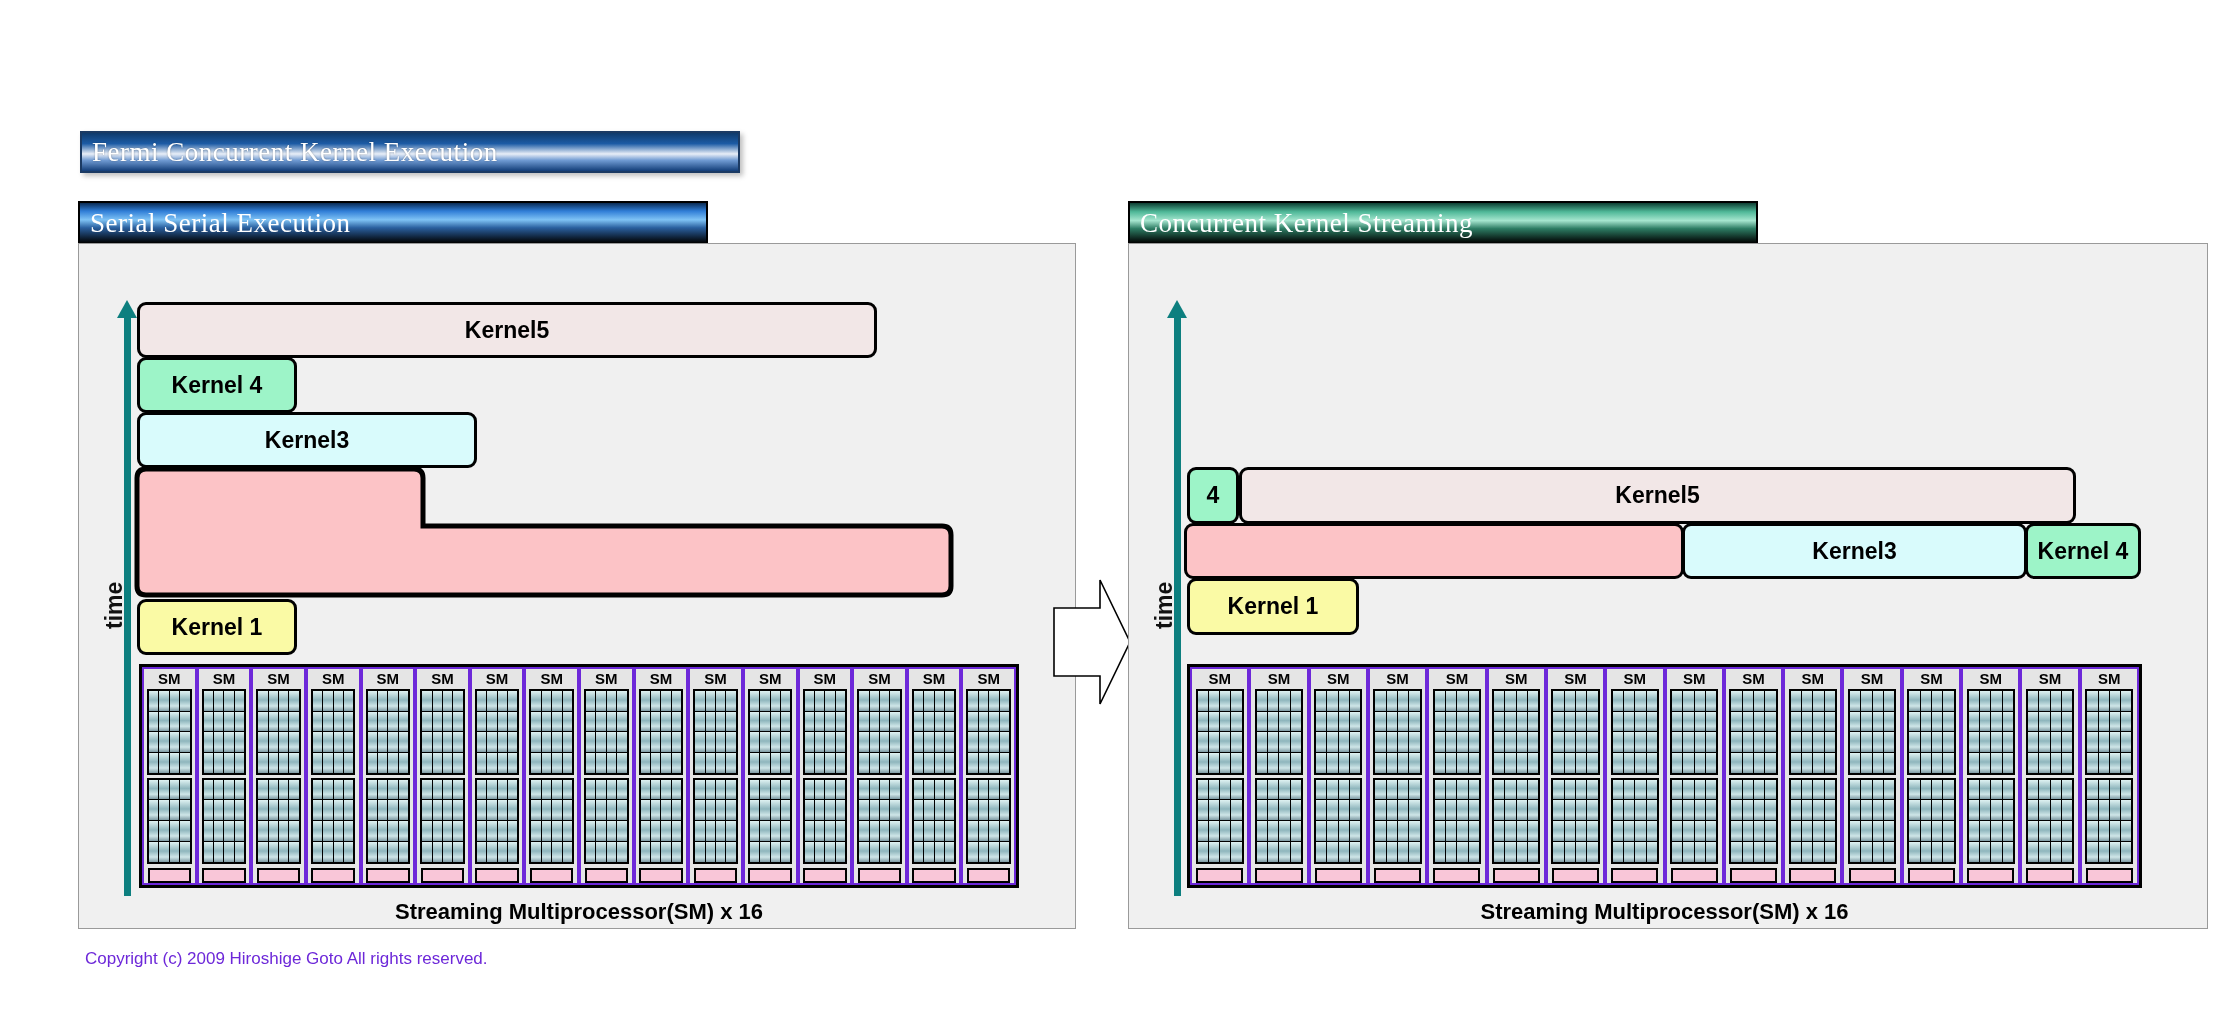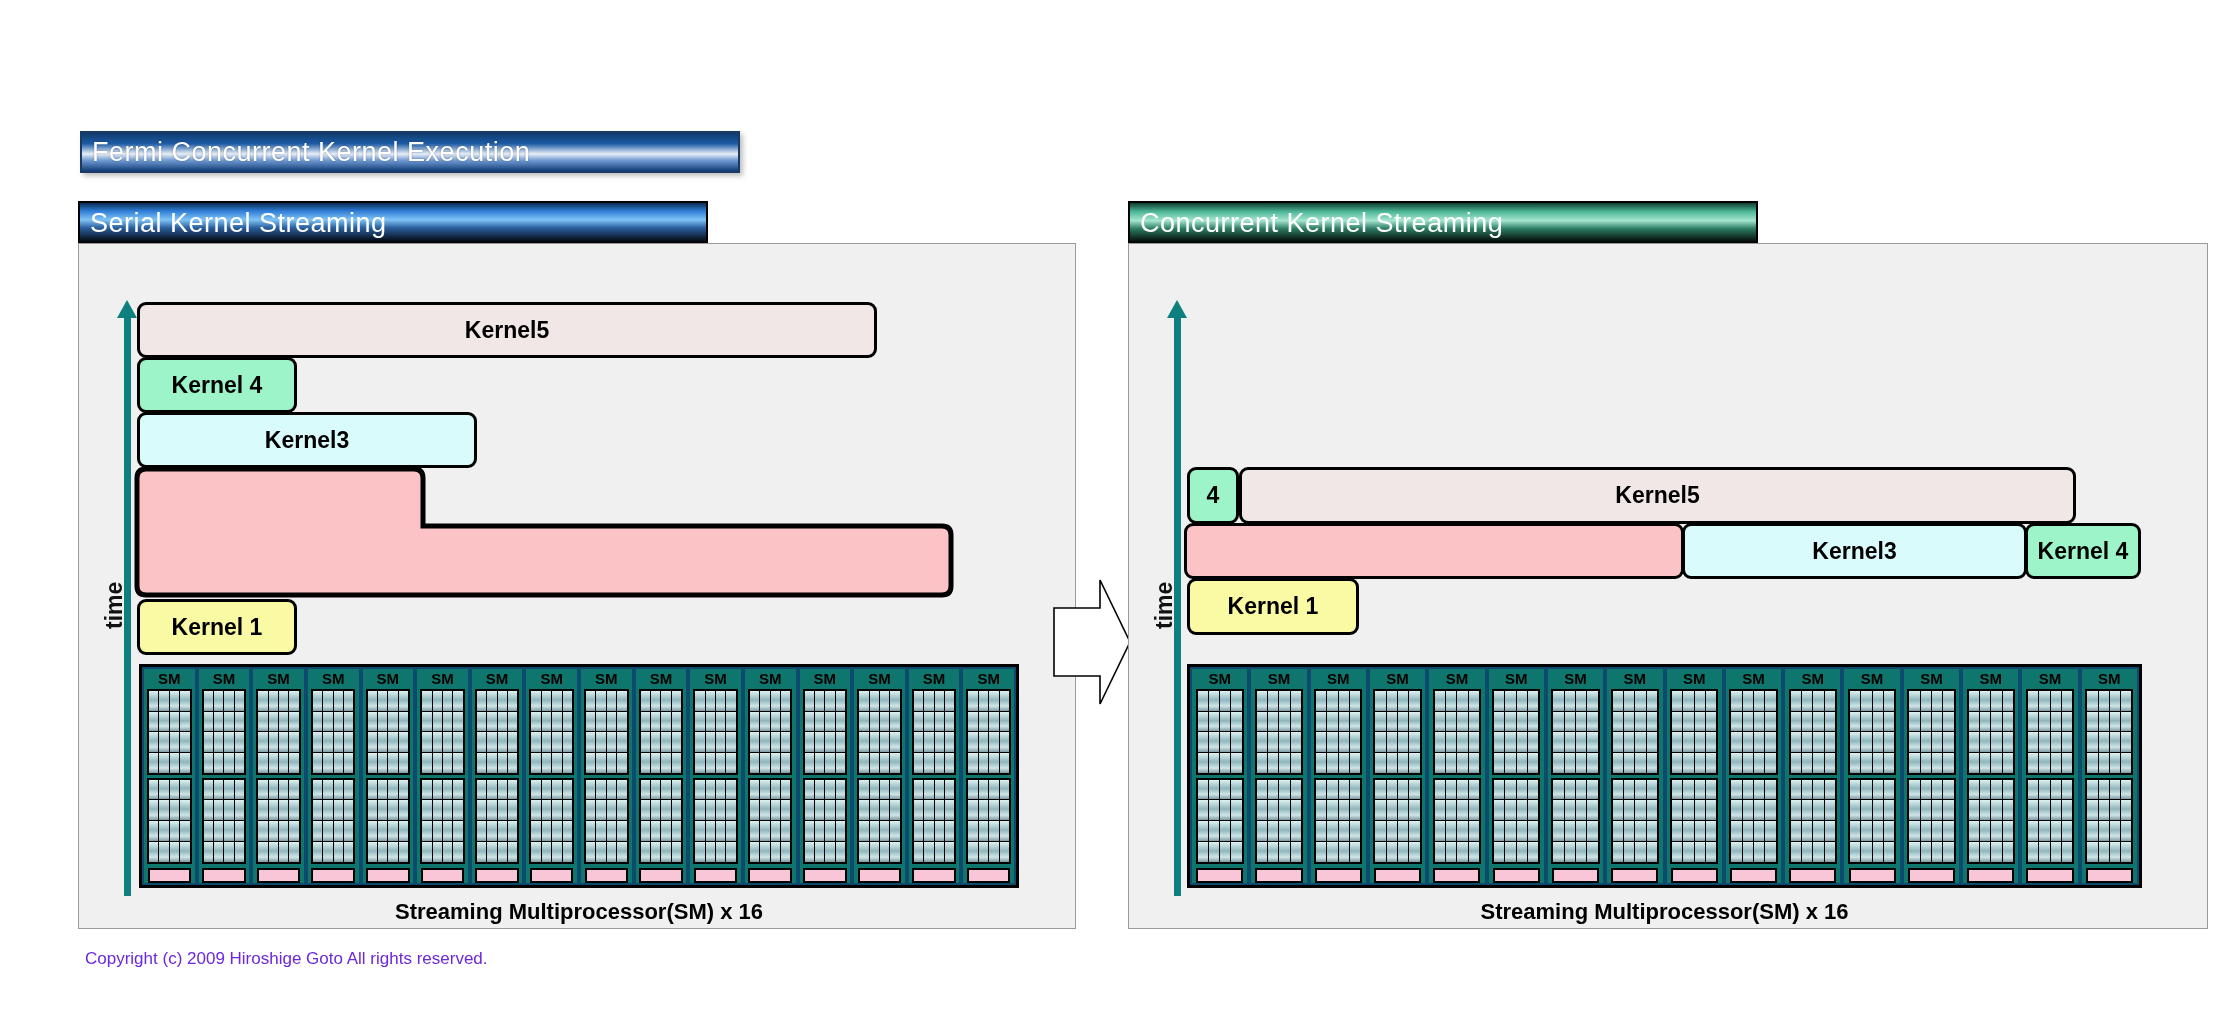--- a/index.html
+++ b/index.html
@@ -2,21 +2,21 @@
 <html><head>
 <meta charset="utf-8">
 <style>
   html,body{margin:0;padding:0;background:#ffffff;}
   body{width:2232px;height:1012px;position:relative;overflow:hidden;
        font-family:"Liberation Sans","DejaVu Sans",sans-serif;}
 
   
   .banner{position:absolute;box-sizing:border-box;display:flex;align-items:center;
           color:#ffffff;font-weight:400;letter-spacing:.5px;}
-  .banner span{display:block;padding-left:10px;}
+  .banner span{display:block;padding-left:10px;font-family:Liberation Serif, serif;}
 
   #main-title{left:80px;top:131px;width:660px;height:42px;font-size:27px;
       border:2px solid #1b3a63;
       background:linear-gradient(to bottom,#0f3a6b 0%,#1c5ba5 28%,#e8eef7 55%,#6f9ad2 72%,#123d78 100%);
       box-shadow:3px 3px 5px rgba(0,0,0,.25);}
   #main-title span{text-shadow:0 0 2px rgba(0,0,0,.35);}
 
   #serial-title{left:78px;top:201px;width:630px;height:44px;font-size:27px;
       border:2px solid #000;
       background:linear-gradient(to bottom,#0b2c55 0%,#2f7dd6 20%,#7fc3f5 42%,#2a5f9e 62%,#000000 100%);}
@@ -43,21 +43,21 @@
   .kbox{position:absolute;box-sizing:border-box;border:3px solid #000;border-radius:9px;
         display:flex;align-items:center;justify-content:center;
         font-size:23px;font-weight:bold;color:#000;}
 
   
   .kshape{position:absolute;}
 
   
   .sm-array{position:absolute;box-sizing:border-box;border:3px solid #000;background:#000;
             display:flex;}
-  .sm{box-sizing:border-box;background:#0f766e;border:2px solid #0c4a6e;
+  .sm{box-sizing:border-box;background:#e5e5e5;border:2px solid #6d28d9;
       display:flex;flex-direction:column;align-items:center;}
   .sm-label{font-size:15px;font-weight:bold;color:#000;line-height:1;margin-top:2px;}
   .sm-grid{display:grid;grid-template-columns:repeat(4,1fr);gap:1px;
            background:#000;border:2px solid #000;margin-top:3px;}
   .sm-cell{background:linear-gradient(to bottom,#dff2f2 0%,#8fb6bd 45%,#cfe6e8 75%,#7e9aa3 100%);}
   .sm-pink{background:#f9c6d8;border:2px solid #000;margin-top:4px;}
 
   .sm-caption{position:absolute;text-align:center;font-size:22px;font-weight:bold;color:#000;}
 
   
@@ -68,21 +68,21 @@
              font-family:Liberation Sans, sans-serif;}
 </style>
 </head>
 <body>
 
 <div class="banner" id="main-title">
   <span>Fermi Concurrent Kernel Execution</span>
 </div>
 
 <div class="banner" id="serial-title">
-  <span>Serial Kernel Streaming</span>
+  <span>Serial Serial Execution</span>
 </div>
 
 <div class="panel" id="serial-panel">
 
   <div class="time-axis">
     <div class="time-head" style="left:38px;top:56px;"></div>
     <div class="time-shaft" style="left:44.5px;top:73px;height:579px;"></div>
     <div class="time-label" style="left:22px;top:385px;">time</div>
   </div>
 

